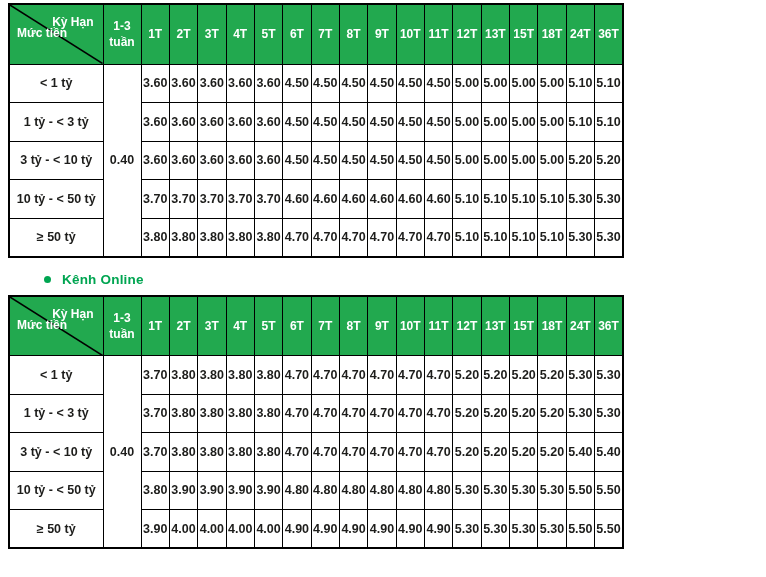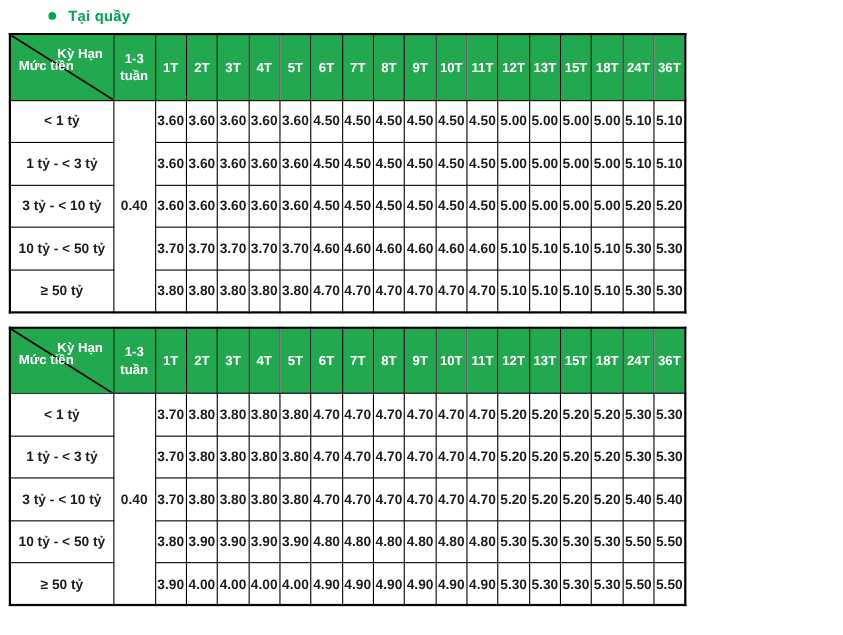--- a/index.html
+++ b/index.html
@@ -62,24 +62,20 @@
     position: absolute; bottom: 22px; left: 7px; font-size: 12px;
   }
   .section + .section { margin-top: 12px; }
 </style>
 </head>
 <body>
 
 <div class="page">
 
   <div class="section">
-    <div class="section-title">
-      <span class="bullet"></span>
-      <span>Tại quầy</span>
-    </div>
     <table class="rate-table">
         <colgroup>
           <col style="width:94px">
           <col style="width:38px">
           <col>
           <col>
           <col>
           <col>
           <col>
           <col>
@@ -224,20 +220,24 @@
             <td>5.10</td>
             <td>5.10</td>
             <td>5.30</td>
             <td>5.30</td>
           </tr>
         </tbody>
       </table>
   </div>
 
   <div class="section">
+    <div class="section-title">
+      <span class="bullet"></span>
+      <span>Kênh Online</span>
+    </div>
     <table class="rate-table">
         <colgroup>
           <col style="width:94px">
           <col style="width:38px">
           <col>
           <col>
           <col>
           <col>
           <col>
           <col>

